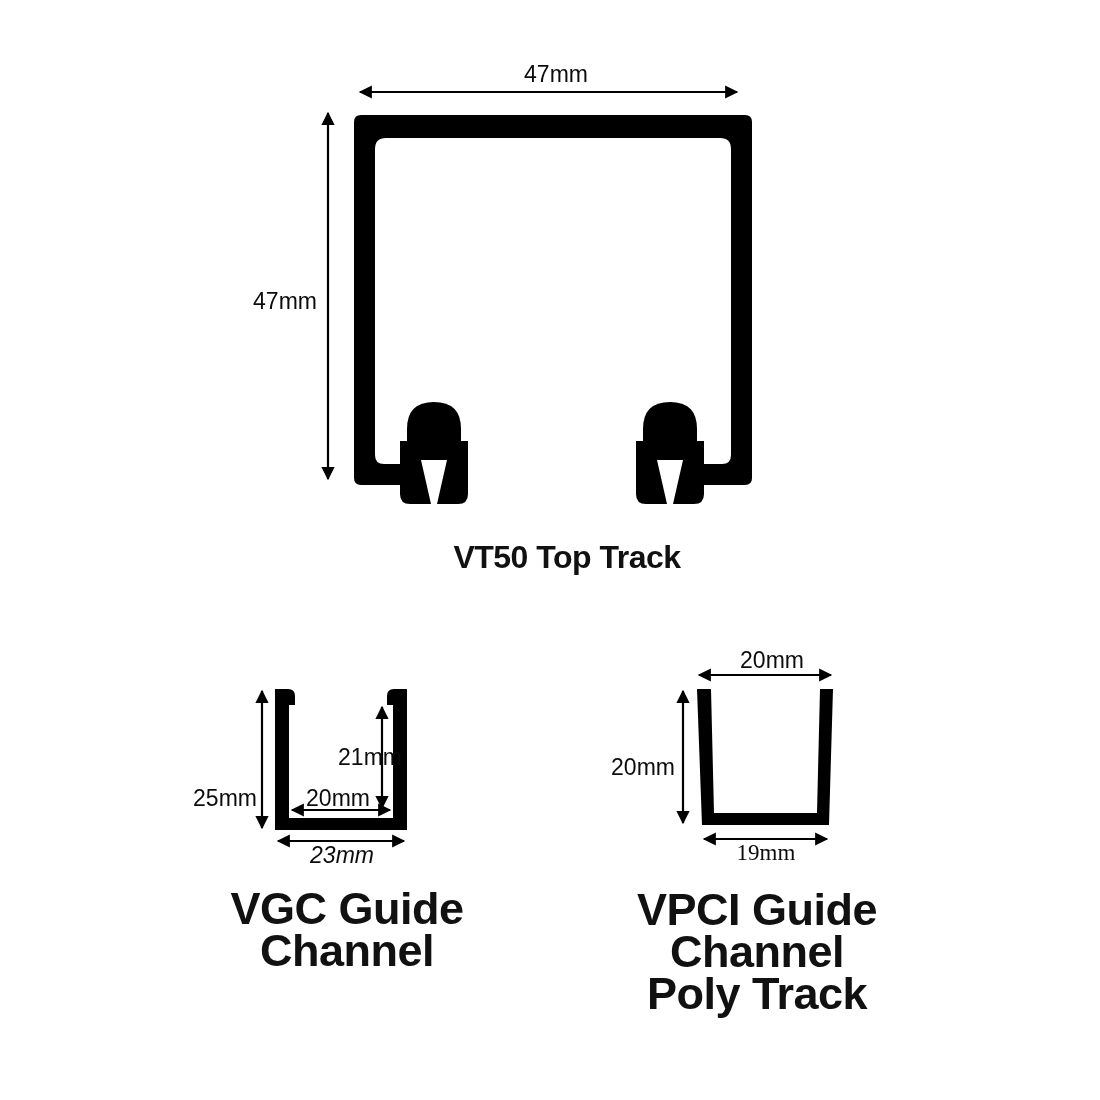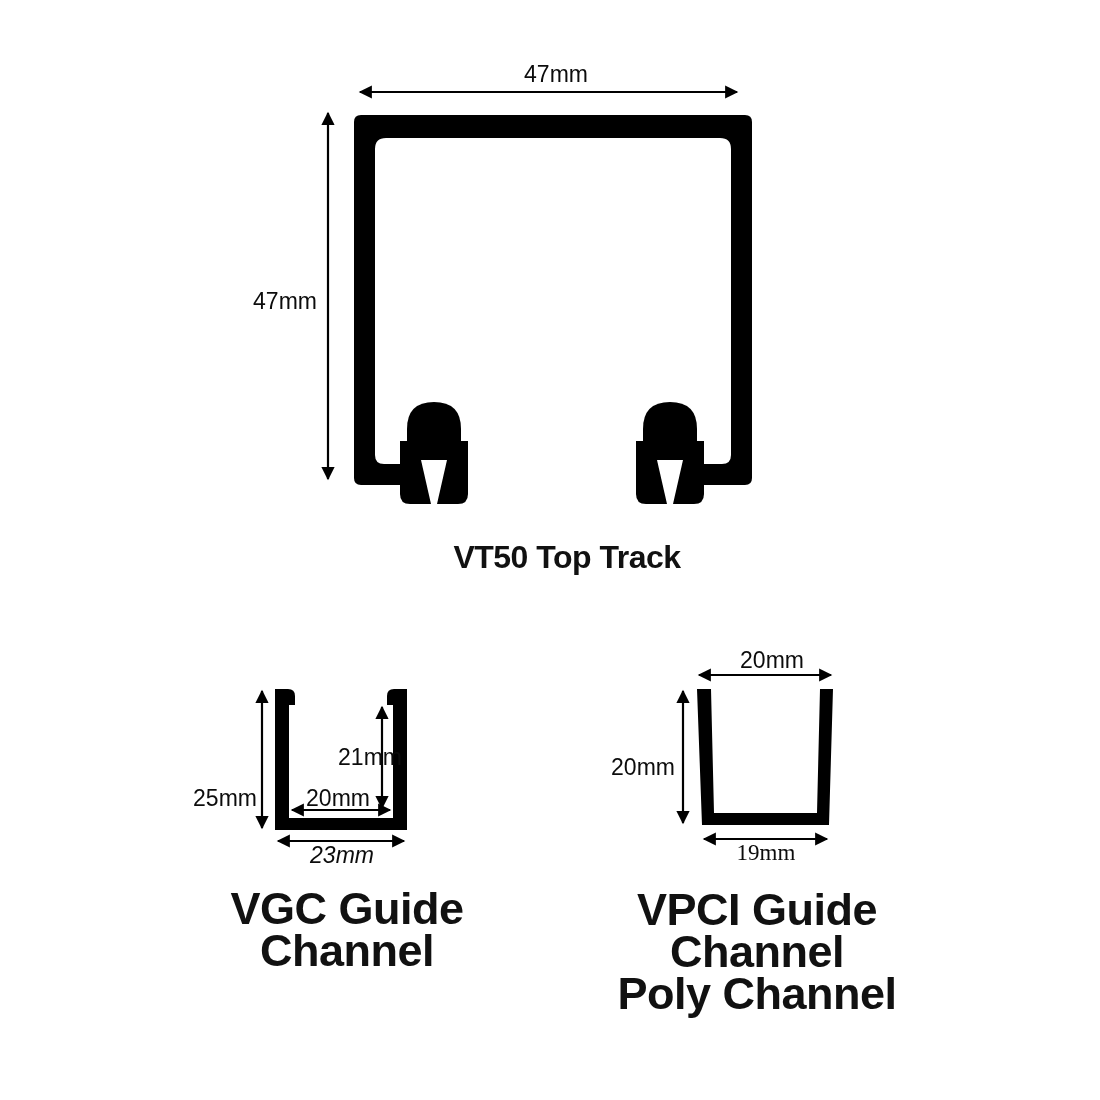--- a/index.html
+++ b/index.html
@@ -98,16 +98,16 @@
   <div class="diagram-title title-vt50" style="left:567px;top:557px;">VT50 Top Track</div>
 
   <div class="diagram-title title-vgc" style="left:347px;top:930px;">
     <div>VGC Guide</div>
     <div>Channel</div>
   </div>
 
   <div class="diagram-title title-vpci" style="left:757px;top:938px;margin-top:14px;">
     <div>VPCI Guide</div>
     <div>Channel</div>
-    <div>Poly Channel</div>
+    <div>Poly Track</div>
   </div>
 
 </div>
 
 </body></html>

